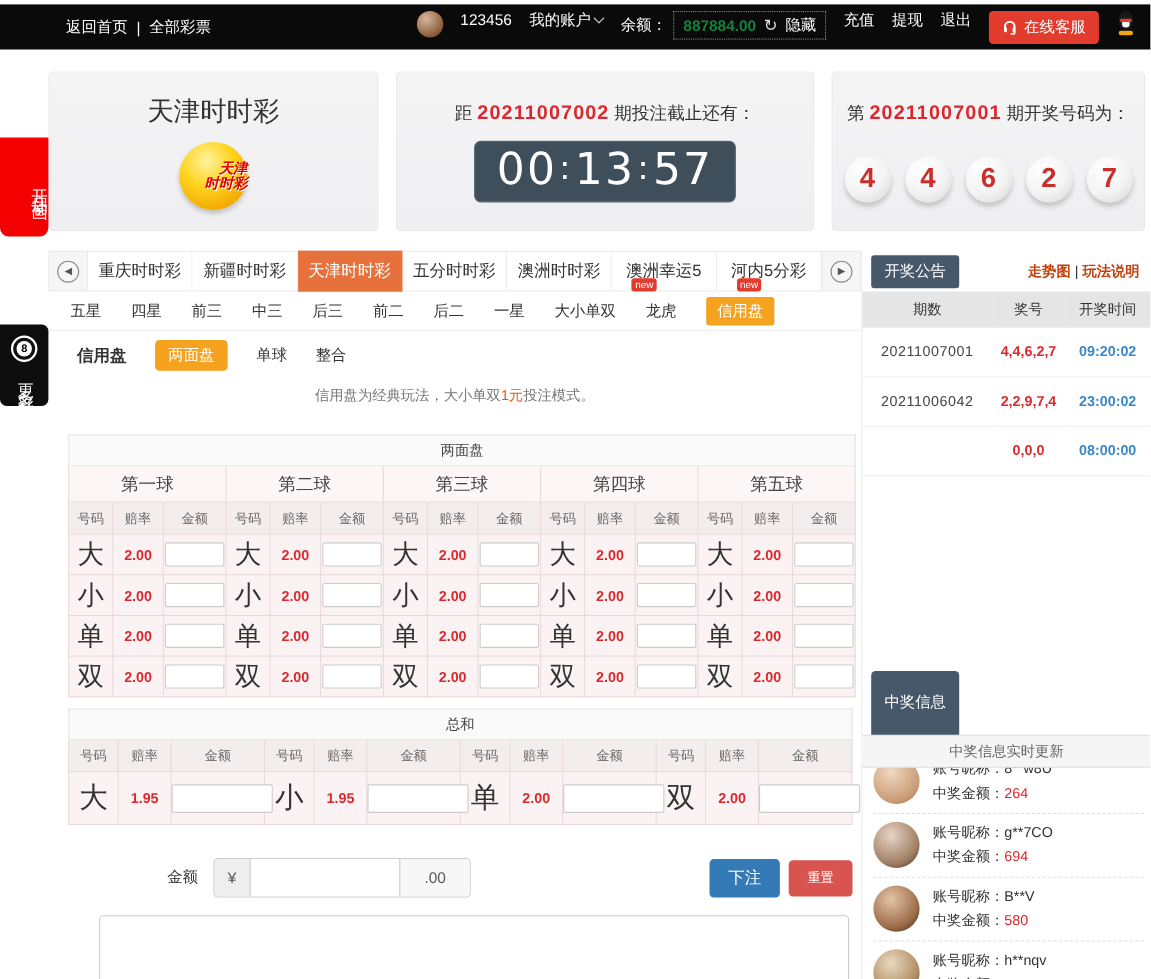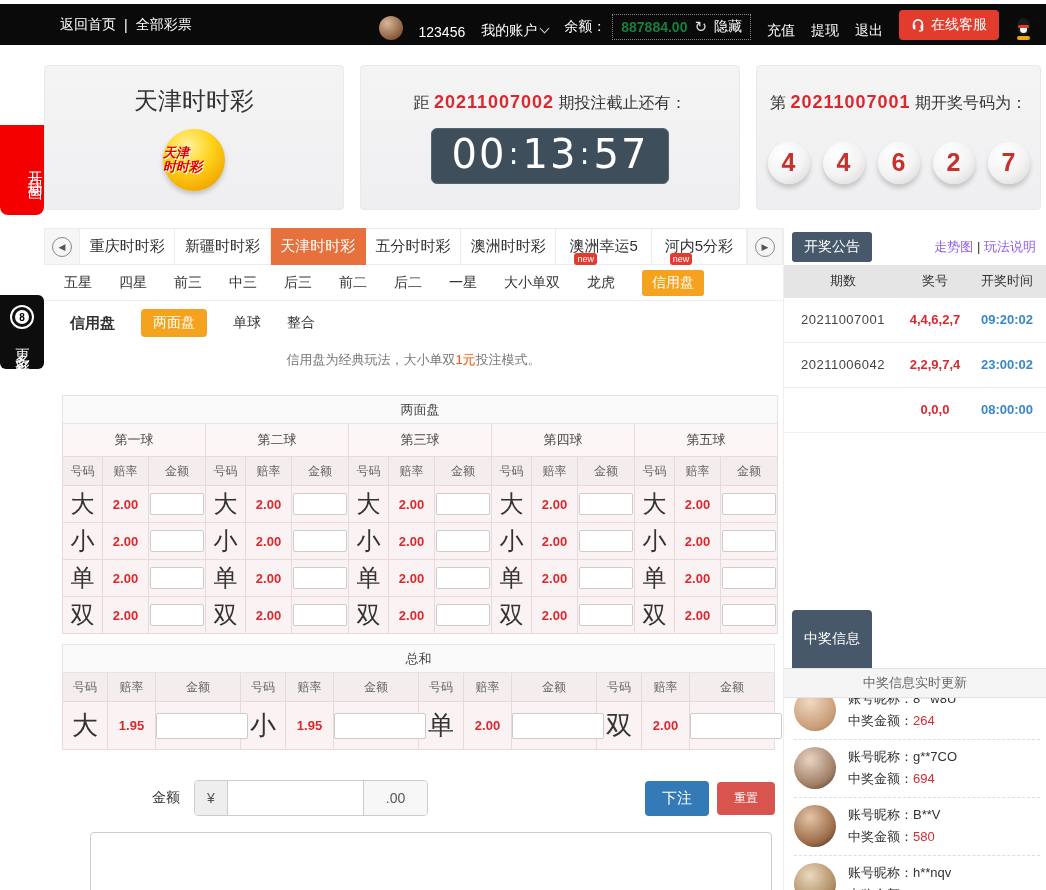--- a/index.html
+++ b/index.html
@@ -3,21 +3,21 @@
 <meta charset="utf-8">
 <style>
   * { margin:0; padding:0; box-sizing:border-box; }
   html,body { width:1046px; height:890px; overflow:hidden; background:#fff;
     font-family:"Liberation Sans","DejaVu Sans",sans-serif; }
   
   .topnav { margin-top:4px; height:41px; background:#0a0a0a; display:flex; align-items:center;
     padding:0 14px 0 60px; color:#fff; font-size:14px; }
   .topnav a { color:#fff; text-decoration:none; }
   .nav-left { display:flex; gap:8px; align-items:center; }
-  .nav-right { margin-left:auto; display:flex; align-items:flex-end; gap:16px; }
+  .nav-right { margin-left:auto; display:flex; align-items:flex-start; gap:16px; }
   .nav-avatar { width:24px; height:24px; border-radius:50%;
     background:radial-gradient(circle at 35% 30%, #d8b79a, #8a5c3c 70%, #5d3a22); }
   .chev { display:inline-block; width:7px; height:7px; border-right:1.5px solid #ccc;
     border-bottom:1.5px solid #ccc; transform:rotate(45deg); margin-left:4px; margin-bottom:3px; }
   .balance-wrap { display:flex; align-items:center; gap:6px; }
   .balance-box { border:1px dotted #888; padding:3px 8px; display:flex; gap:7px; align-items:center; }
   .balance-val { color:#15803d; font-weight:bold; }
   .refresh { color:#ddd; font-size:15px; }
   .service-btn { background:#e23c2e; border:none; color:#fff; font-size:14px; border-radius:4px;
     padding:6px 12px; display:flex; align-items:center; gap:6px; cursor:pointer; }
@@ -30,21 +30,21 @@
   .page { margin-left:44px; width:1002px; }
   .header-cards { display:flex; gap:16px; margin-top:20px; }
   .hcard { background:linear-gradient(#f5f4f5,#efeef0); border:1px solid #e9e9e9; border-radius:4px;
     height:145px; display:flex; flex-direction:column; align-items:center; justify-content:center; }
   .hcard1 { width:300px; }
   .hcard2 { width:380px; }
   .hcard3 { width:285px; }
   .lot-title { font-size:24px; color:#333; margin-bottom:12px; }
   .logo-ball { width:62px; height:62px; border-radius:50%;
     background:radial-gradient(circle at 40% 28%, #fff3a0, #ffd41e 40%, #f2a800 78%, #cf8a00);
-    display:flex; flex-direction:column; align-items:flex-start; justify-content:center;
+    display:flex; flex-direction:column; align-items:flex-end; justify-content:center;
     box-shadow:0 3px 5px rgba(0,0,0,.2); }
   .logo-ball span { color:#e00000; font-weight:bold; font-style:italic; font-size:13px; line-height:14px;
     text-shadow:1px 1px 0 #fff; }
   .cd-line { font-size:16px; color:#333; margin-bottom:14px; }
   .issue-red { color:#d9292f; font-weight:bold; font-size:18px; letter-spacing:1px; }
   .cd-box { background:#3e4e5b; border:1px solid #55656f; border-radius:6px; padding:2px 20px 6px;
     color:#fff; font-size:40px; letter-spacing:2px; font-family:"DejaVu Sans",sans-serif; }
   .cd-box .colon { font-size:30px; position:relative; top:-4px; padding:0 2px; }
   .balls { display:flex; gap:13px; margin-top:14px; }
   .ball { width:42px; height:42px; border-radius:50%;
@@ -61,42 +61,42 @@
   .ltab { flex:1; display:flex; align-items:center; justify-content:center; font-size:15px; color:#333;
     border:1px solid #ececec; border-left:none; cursor:pointer; background:#fff; position:relative; }
   .ltab.active { background:#e7713c; color:#fff; border-color:#e7713c; }
   .new-badge { position:absolute; left:18px; bottom:-1px; background:#e23c2e; color:#fff; font-size:9px;
     padding:0 3px; border-radius:3px; line-height:12px; }
   .tabs-side { width:263px; border-left:1px solid #eee; display:flex; align-items:center;
     justify-content:space-between; padding:0 10px 0 8px; }
   .ann-btn { background:#46586a; color:#fff; border:none; border-radius:3px; font-size:14px;
     padding:6px 12px; cursor:pointer; }
   .side-links { font-size:13px; color:#333; }
-  .side-links a { color:#8b5cf6; text-decoration:none; }
+  .side-links a { color:#c2410c; text-decoration:none;font-weight:bold; }
   
   .columns { display:flex; }
   .main-col { width:739px; }
   .side-col { width:263px; border-left:1px solid #eee; }
   
   .subtabs { display:flex; align-items:center; height:36px; gap:27px; padding-left:20px;
     border-bottom:1px solid #eee; font-size:14px; color:#333; }
   .subtab { cursor:pointer; }
   .subtab.active { background:#f5a21f; color:#fff; border-radius:3px; padding:4px 10px; }
   
   .modesrow { display:flex; align-items:center; gap:26px; height:44px; padding-left:26px; }
   .modes-label { font-weight:bold; font-size:15px; color:#333; }
   .mode { font-size:14px; color:#333; cursor:pointer; }
   .mode.active { background:#f5a21f; color:#fff; border-radius:4px; padding:5px 12px; }
   .notice { text-align:center; font-size:13px; color:#777; margin-top:6px; }
   .notice .red { color:#ff4e00; }
   
   .bet-table { border-collapse:collapse; table-layout:fixed; width:713px; margin:26px 0 0 18px; }
   .bet-table td { border:1px solid #e9dada; text-align:center; }
   .t-title td { background:#fafafa; border-color:#e5e5e5; height:28px; font-size:13px; color:#444; }
-  .t-groups td { background:#fcf6f6; height:33px; font-size:13px; color:#444; }
+  .t-groups td { background:#fcf6f6; height:33px; font-size:16px; color:#444; }
   .t-sub td { background:#f4eded; height:29px; font-size:12px; color:#666; }
   .t-row td { background:#fbf3f3; height:37px; }
   .t-row .lbl { font-size:24px; color:#333; }
   .t-row .odds { font-size:13px; font-weight:bold; color:#d9292f; }
   .bet-input { width:54px; height:22px; border:1px solid #ccc; border-radius:2px; background:#fff; }
   .sum-table { margin-top:10px; }
   .sum-table .t-row td { height:48px; }
   .sum-table .t-row .lbl { font-size:26px; }
   .sum-input { width:92px; height:26px; border:1px solid #ccc; border-radius:2px; background:#fff; }
   

